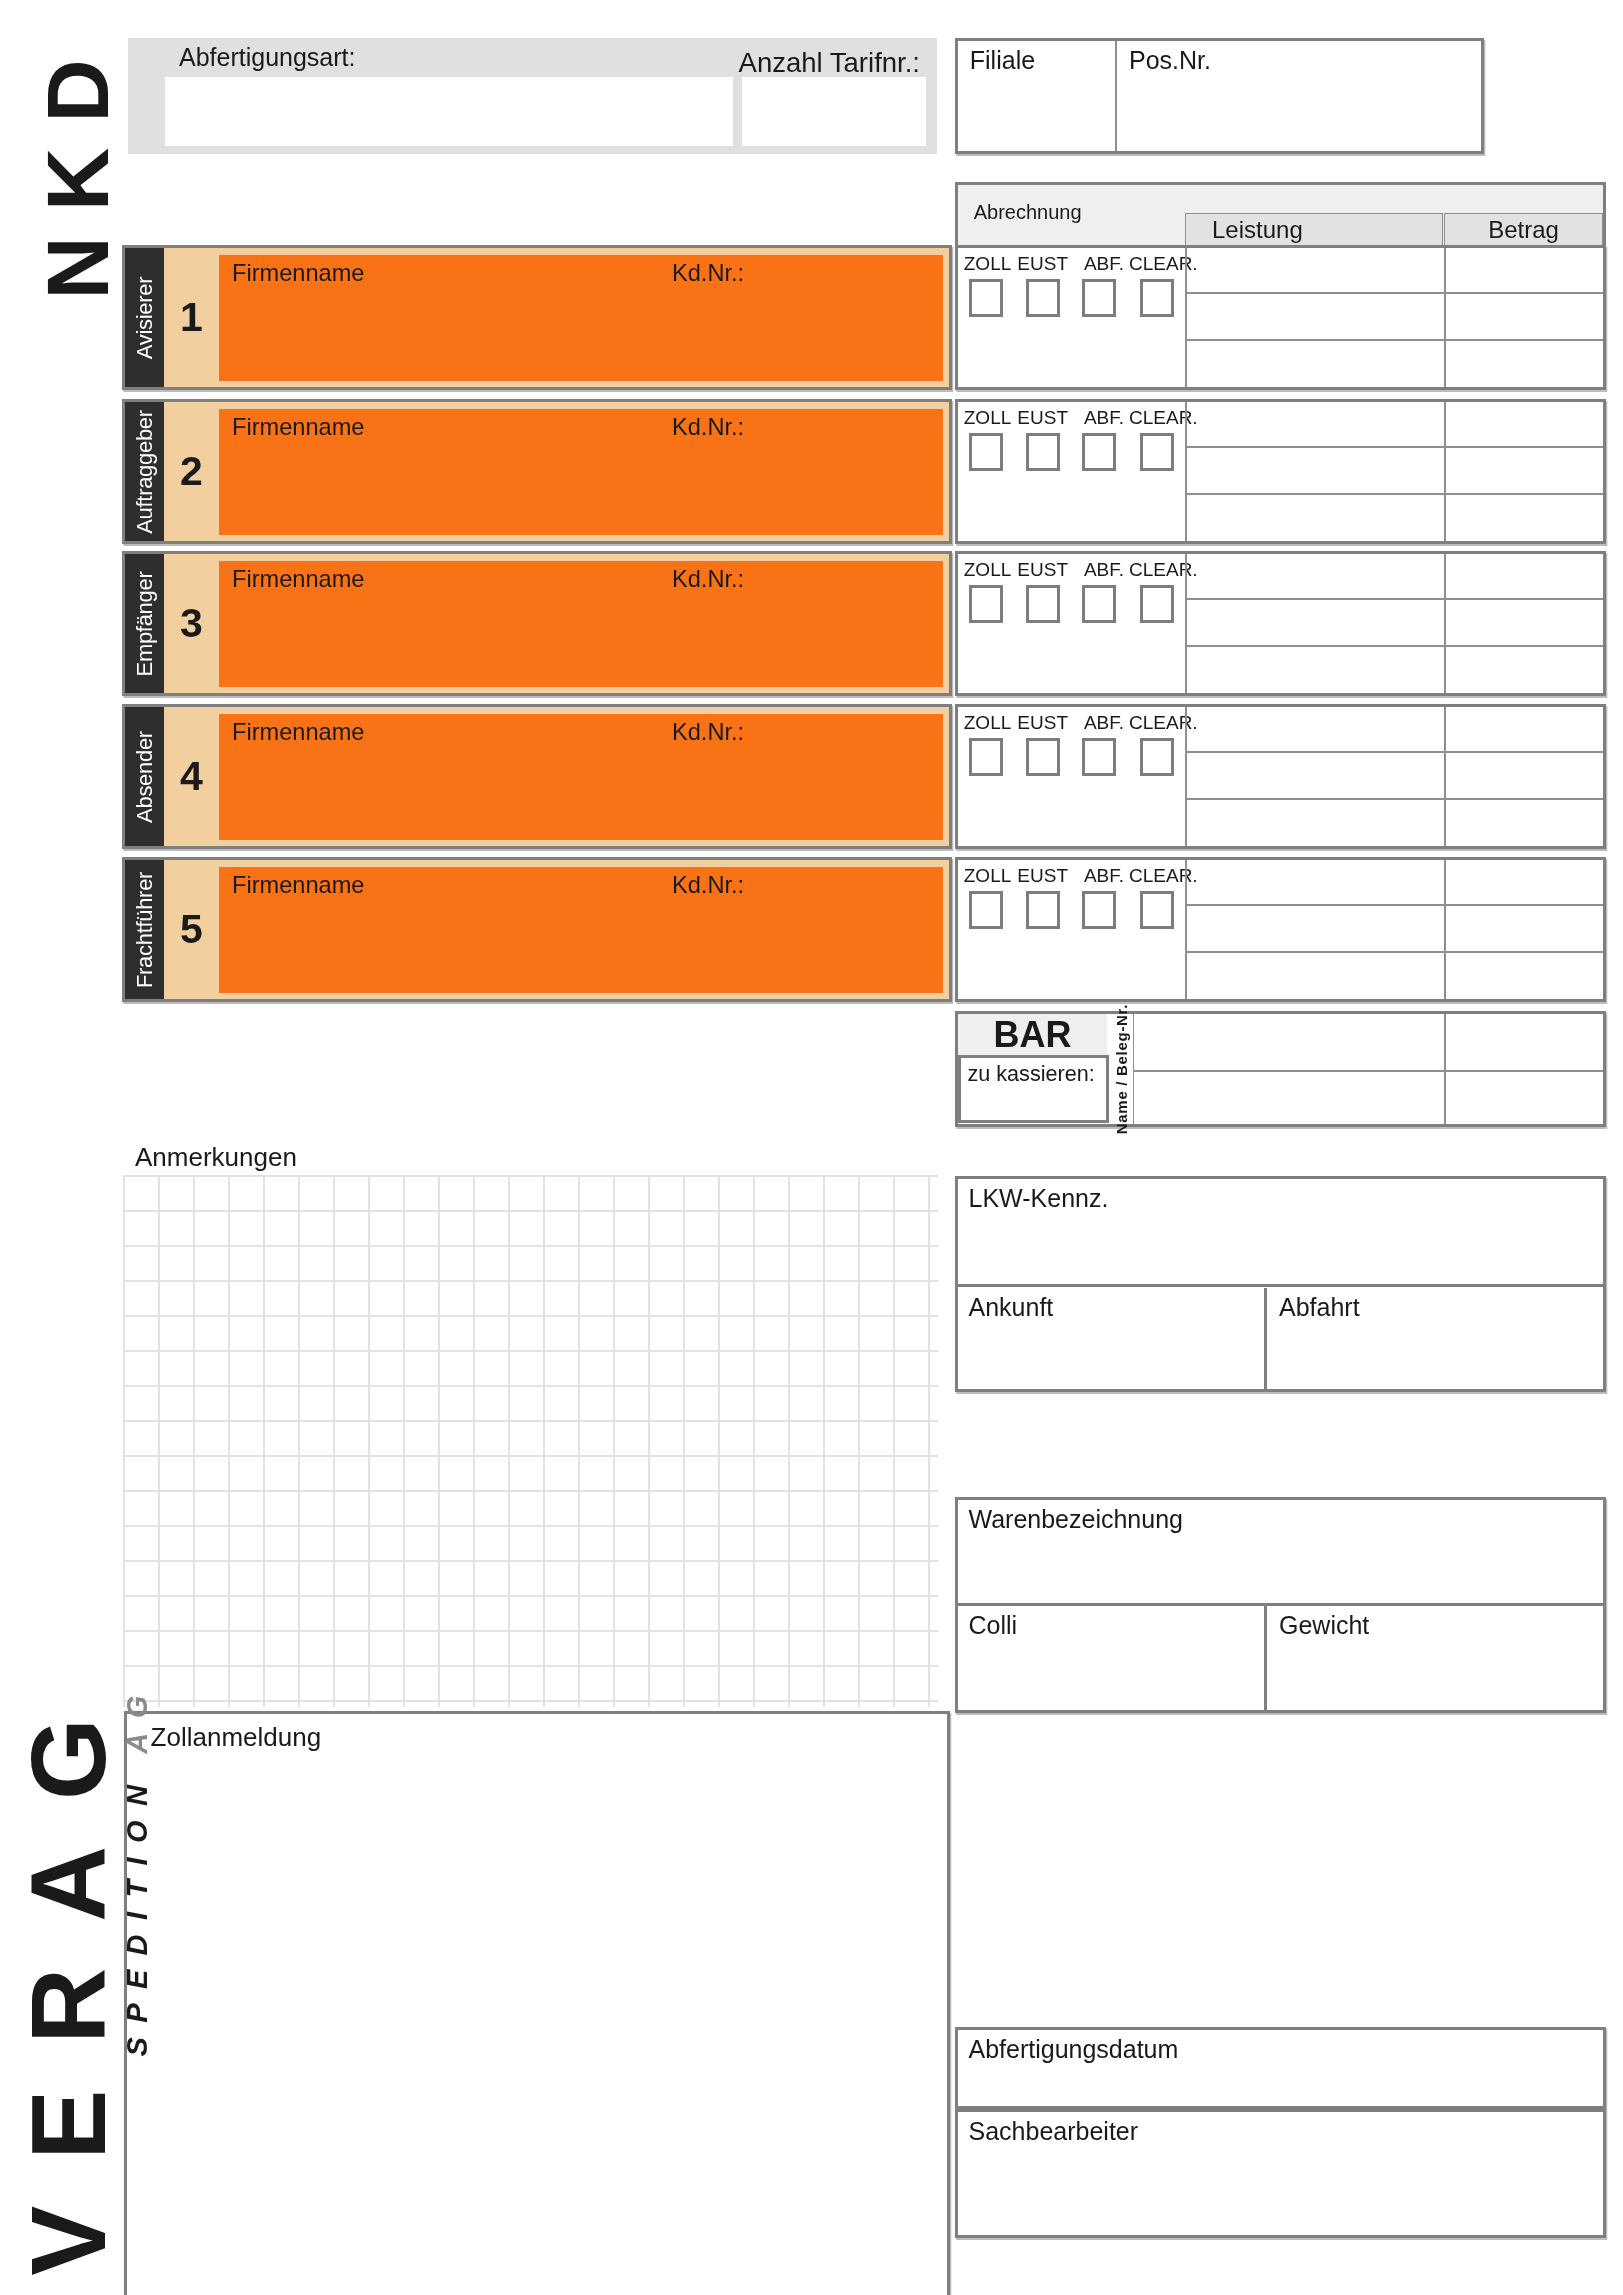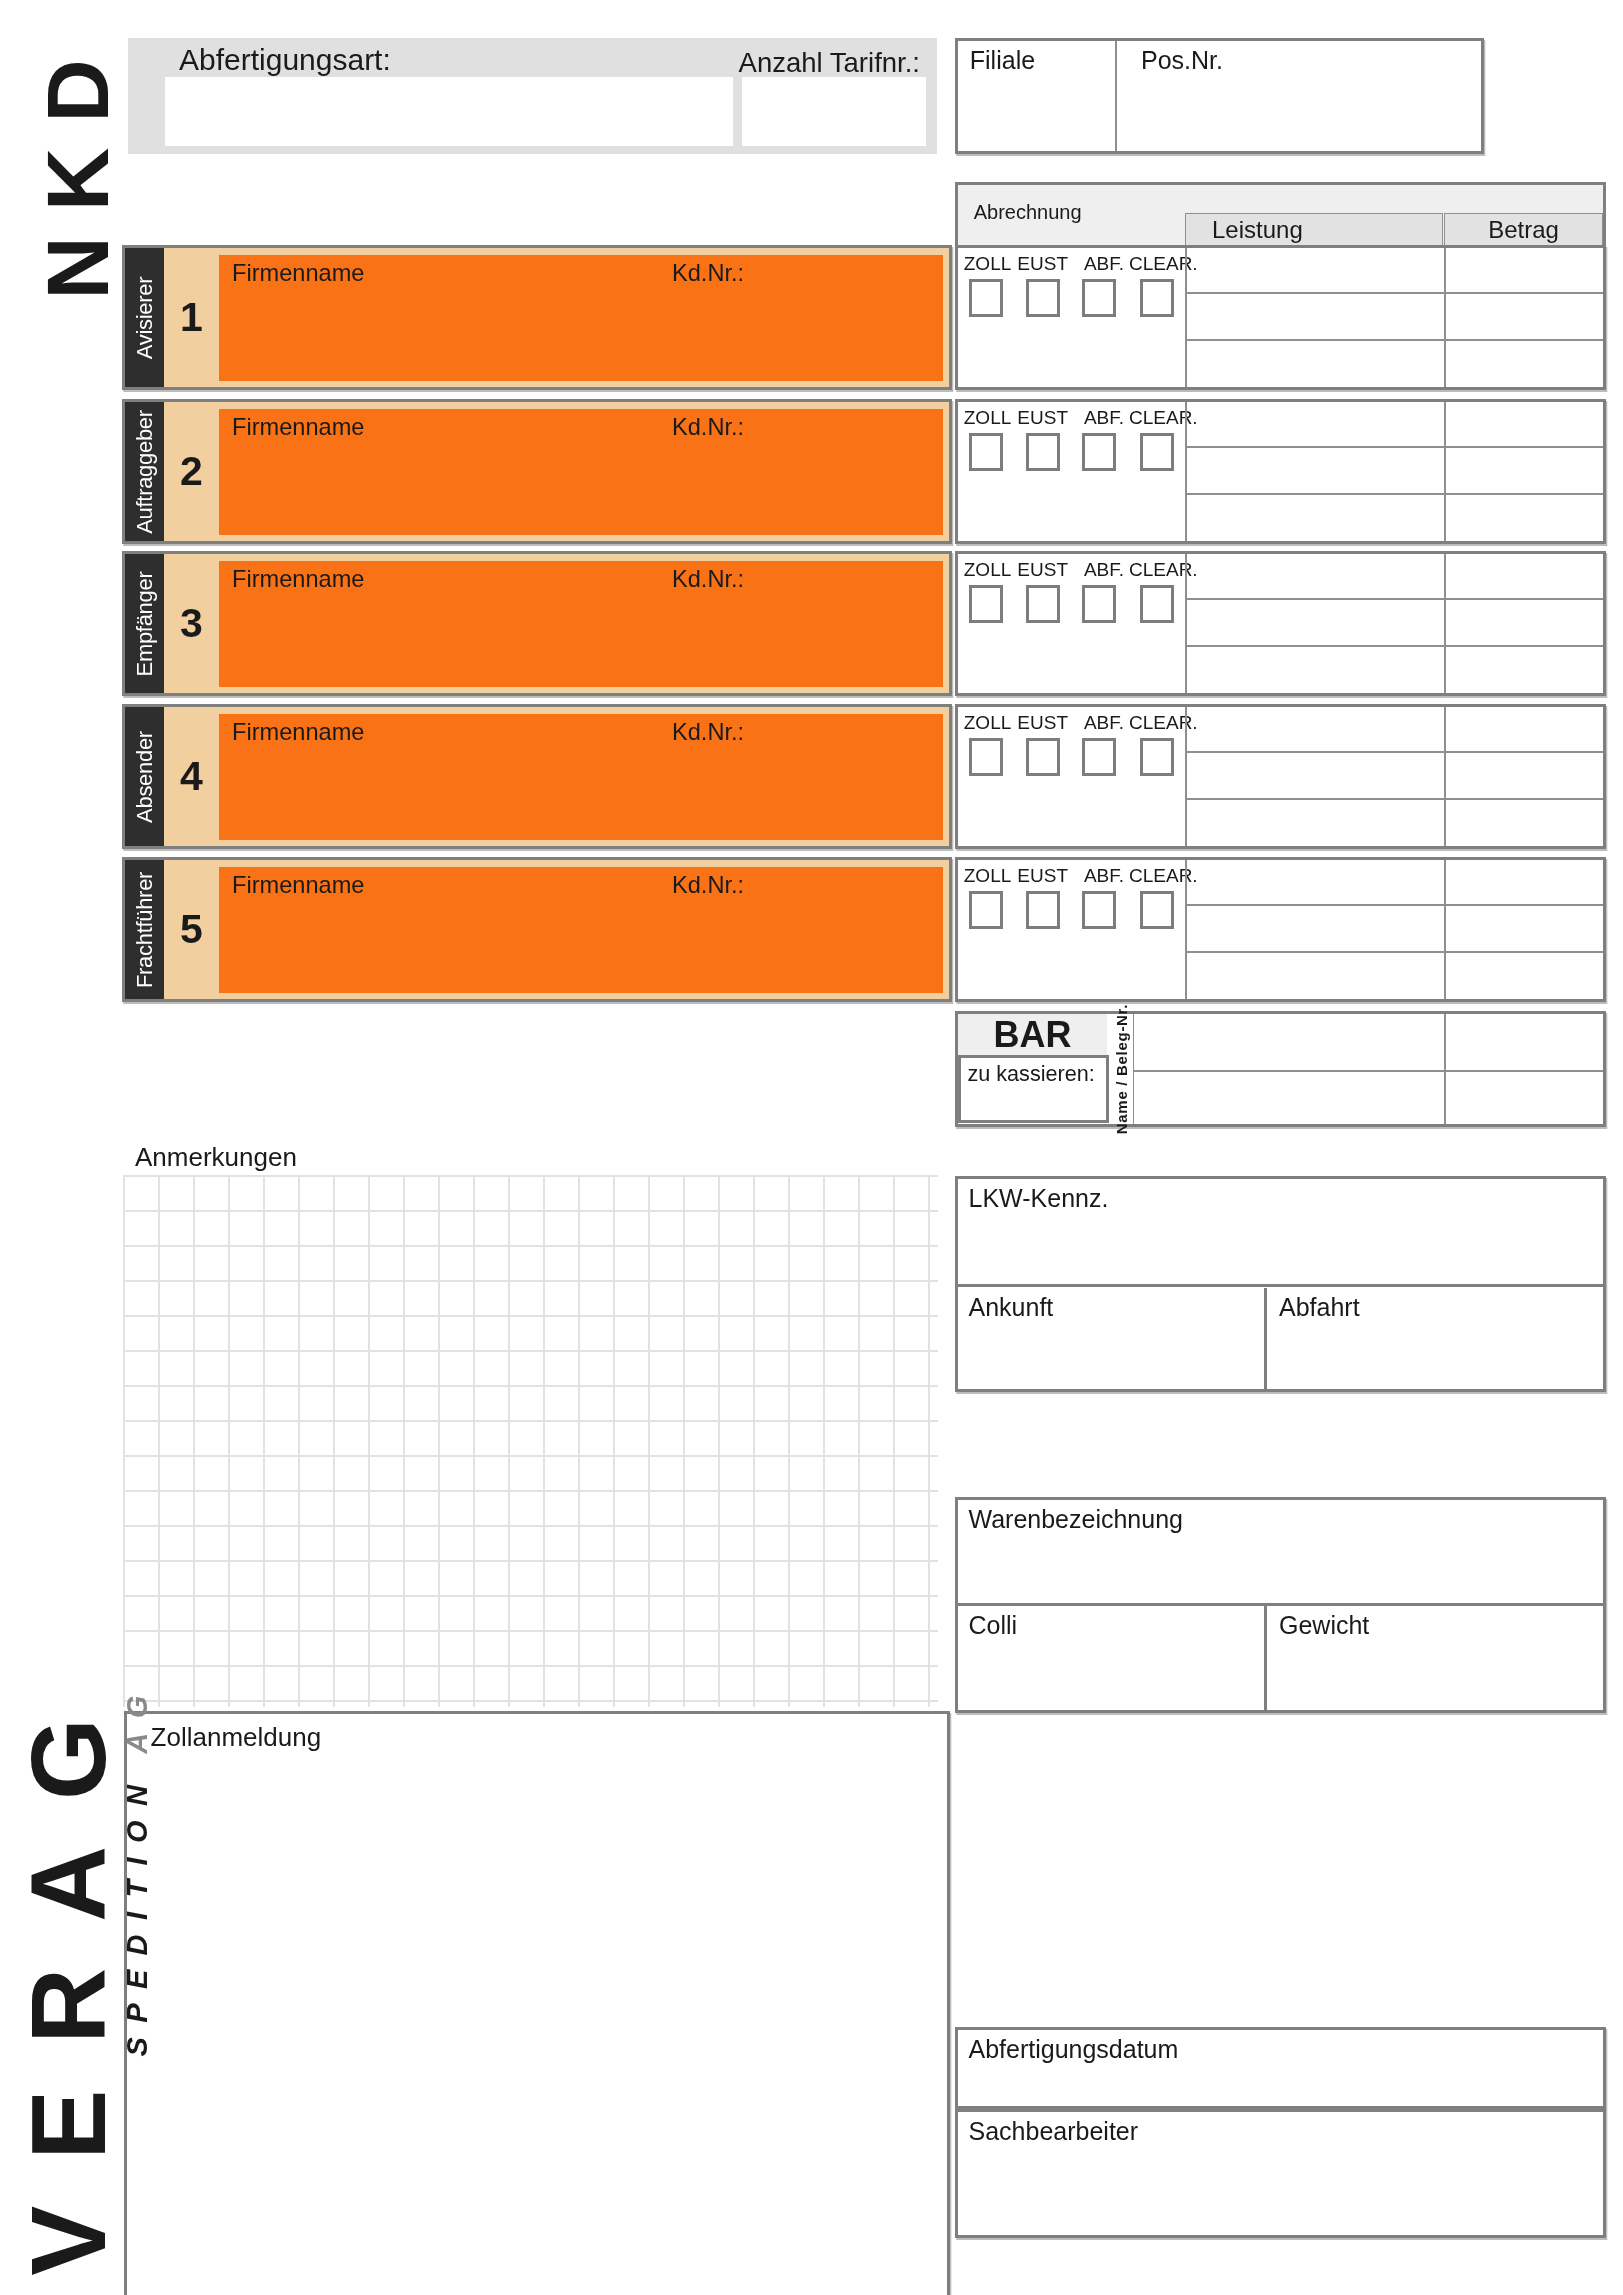--- a/index.html
+++ b/index.html
@@ -47,31 +47,31 @@
 </head>
 <body>
 
 <div id="page">
 
   <div class="vwrap" style="left:29.4px;top:33px;width:98px;height:268px;">
     <div class="vtext logotext" style="font-size:88px;letter-spacing:25px;">NKD</div>
   </div>
 
   <div class="panel" style="left:128px;top:38px;width:809px;height:116px;">
-    <div class="lbl" style="left:51px;top:5.2px;font-size:30px;">Abfertigungsart:</div>
+    <div class="lbl" style="left:51px;top:5.2px;font-size:25px;">Abfertigungsart:</div>
     <div class="field" style="left:37px;top:39px;width:568px;height:69px;"></div>
     <div class="lbl" style="right:17px;top:9.2px;font-size:27.5px;">Anzahl Tarifnr.:</div>
     <div class="field" style="left:614px;top:39px;width:184px;height:69px;"></div>
   </div>
 
   <div class="box" style="left:955px;top:38px;width:529px;height:116px;">
     <div class="vline" style="left:157px;"></div>
     <div class="lbl" style="left:11.8px;top:5.2px;font-size:25px;">Filiale</div>
     <div class="abs" style="left:0;top:39px;width:157px;bottom:0;"></div>
-    <div class="lbl" style="left:171px;top:5.2px;font-size:25px;margin-left:12px;">Pos.Nr.</div>
+    <div class="lbl" style="left:171px;top:5.2px;font-size:25px;">Pos.Nr.</div>
     <div class="abs" style="left:159px;top:39px;right:0;bottom:0;"></div>
   </div>
 
   <div class="box" style="left:955px;top:182px;width:651px;height:67px;background:#efefef;box-shadow:none;">
     <div class="lbl" style="left:15.7px;top:15.7px;font-size:20px;">Abrechnung</div>
     <div class="headcell" style="left:227px;width:258px;padding-left:26px;">Leistung</div>
     <div class="headcell" style="left:486px;right:0;justify-content:center;">Betrag</div>
   </div>
 
   <div class="prow" style="top:245px;">

